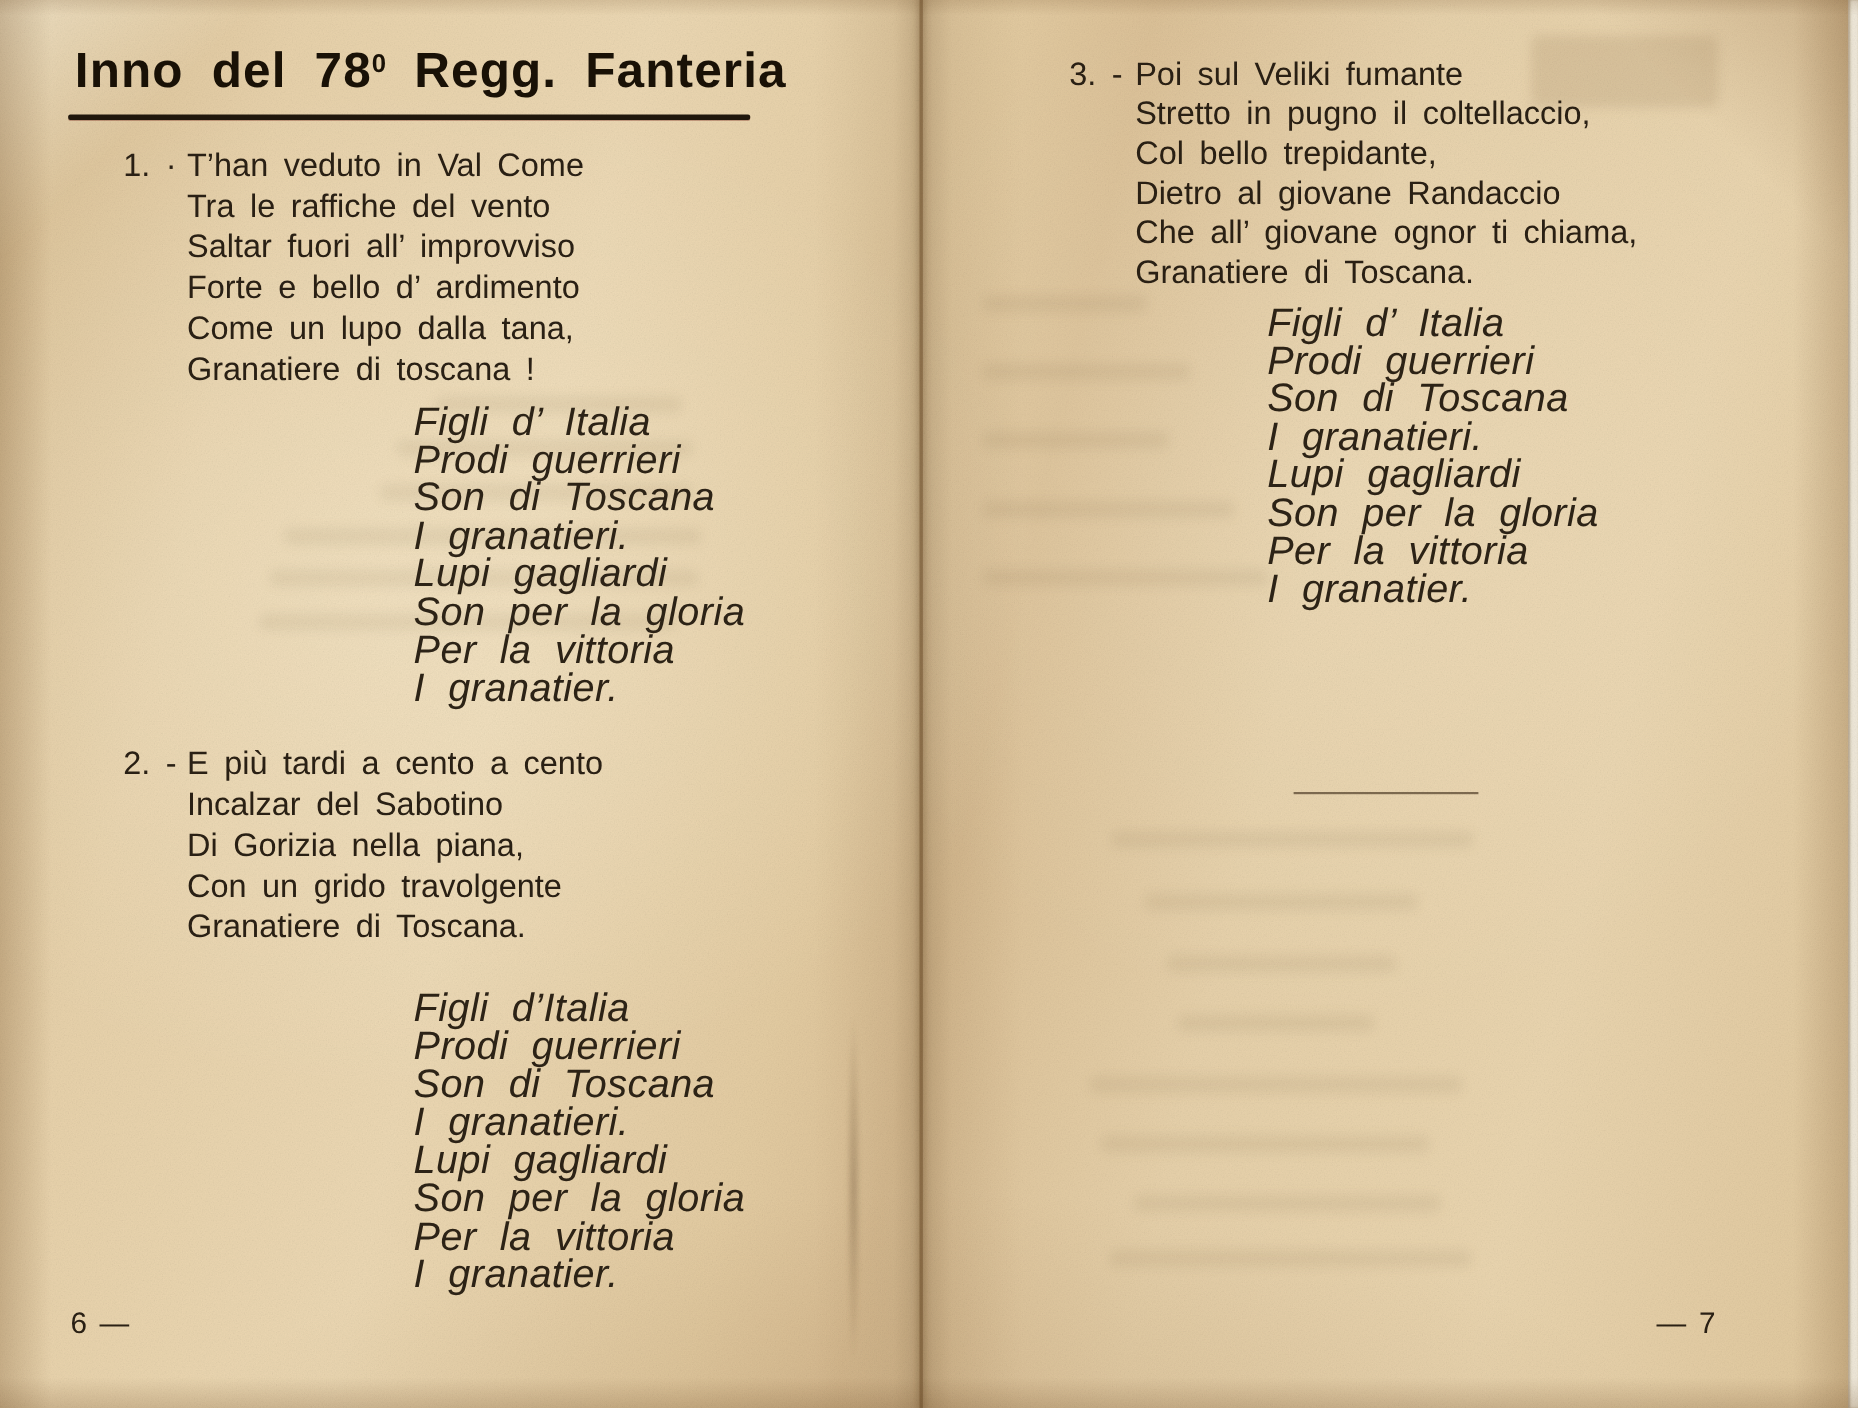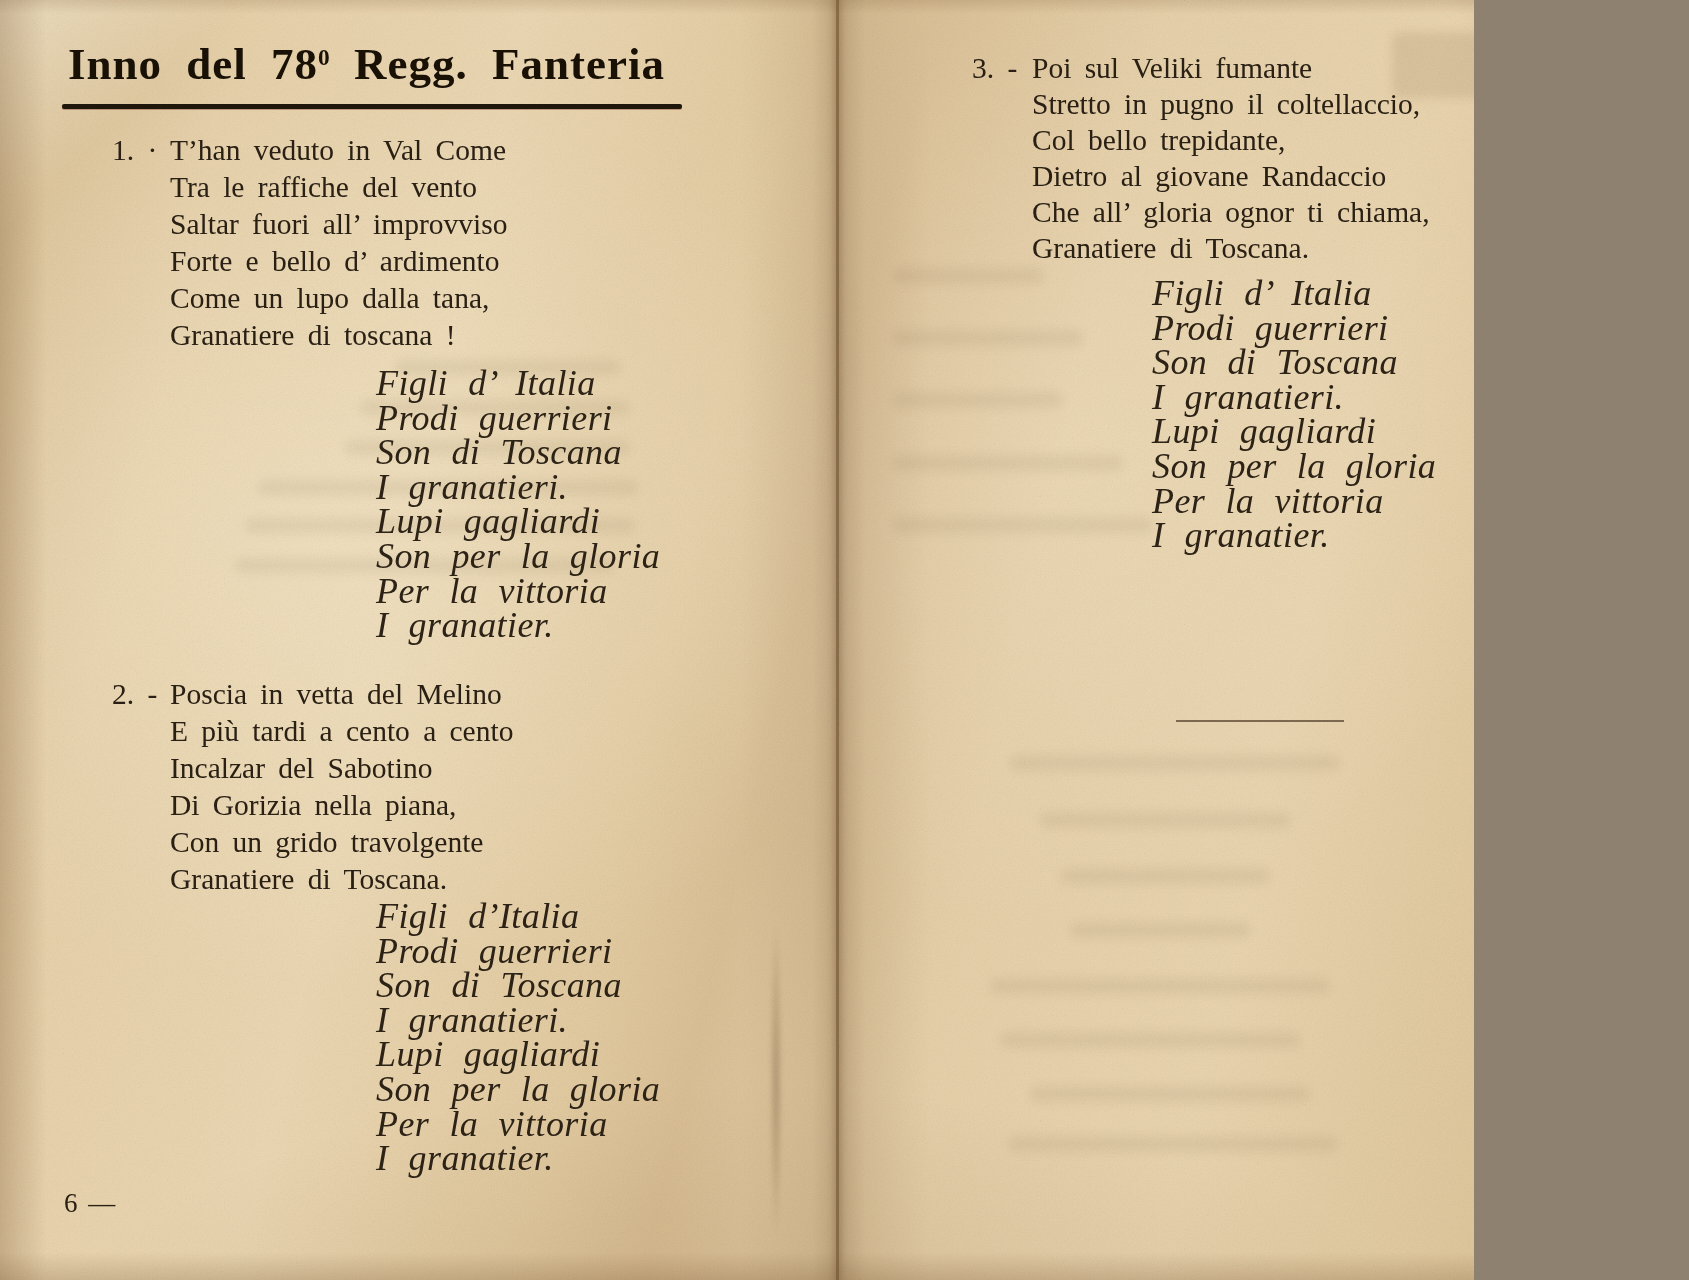--- a/index.html
+++ b/index.html
@@ -1,20 +1,20 @@
 <!DOCTYPE html>
 <html><head>
 <meta charset="utf-8">
 <style>
   html,body{margin:0;padding:0;background:#8f8170;}
   .spread{
     position:relative;
-    width:1474px;height:1280px;
+    width:1689px;height:1280px;
     overflow:hidden;
-    font-family:Liberation Serif, serif;
+    font-family:Liberation Sans, sans-serif;
     color:#2a2014;
     background:
       radial-gradient(ellipse 900px 700px at 22% 42%, rgba(255,248,225,0.30), rgba(255,248,225,0) 65%),
       radial-gradient(ellipse 800px 800px at 72% 35%, rgba(255,246,222,0.22), rgba(255,246,222,0) 60%),
       radial-gradient(ellipse 1200px 500px at 50% 108%, rgba(140,100,55,0.18), rgba(140,100,55,0) 60%),
       linear-gradient(103deg,#d9bf94 0%, #e8d2ab 14%, #ecd8b3 30%, #e4cca2 46%, #dcc197 53%, #e7d1aa 66%, #ead5af 82%, #e0c79c 100%);
   }
   .layer{position:absolute;pointer-events:none;}
   
   .gutter-shadow{left:740px;top:0;width:190px;height:1280px;
@@ -116,21 +116,20 @@
       <div class="rline">I granatieri.</div>
       <div class="rline">Lupi gagliardi</div>
       <div class="rline">Son per la gloria</div>
       <div class="rline">Per la vittoria</div>
       <div class="rline">I granatier.</div>
     </div>
 
     <div class="abs stanza" style="left:112px;top:676px">
       <span class="marker">2. -</span>
       <div class="vlines">
-        <div class="vline">Poscia in vetta del Melino</div>
         <div class="vline">E più tardi a cento a cento</div>
         <div class="vline">Incalzar del Sabotino</div>
         <div class="vline">Di Gorizia nella piana,</div>
         <div class="vline">Con un grido travolgente</div>
         <div class="vline">Granatiere di Toscana.</div>
       </div>
     </div>
 
     <div class="abs refrain" style="left:376px;top:899px">
       <div class="rline">Figli d’Italia</div>
@@ -148,21 +147,21 @@
 
   <div>
 
     <div class="abs stanza stanza3" style="left:972px;top:50px;line-height:36px">
       <span class="marker">3. -</span>
       <div class="vlines">
         <div class="vline">Poi sul Veliki fumante</div>
         <div class="vline">Stretto in pugno il coltellaccio,</div>
         <div class="vline">Col bello trepidante,</div>
         <div class="vline">Dietro al giovane Randaccio</div>
-        <div class="vline">Che all’ gloria ognor ti chiama,</div>
+        <div class="vline">Che all’ giovane ognor ti chiama,</div>
         <div class="vline">Granatiere di Toscana.</div>
       </div>
     </div>
 
     <div class="abs refrain" style="left:1152px;top:276px">
       <div class="rline">Figli d’ Italia</div>
       <div class="rline">Prodi guerrieri</div>
       <div class="rline">Son di Toscana</div>
       <div class="rline">I granatieri.</div>
       <div class="rline">Lupi gagliardi</div>

